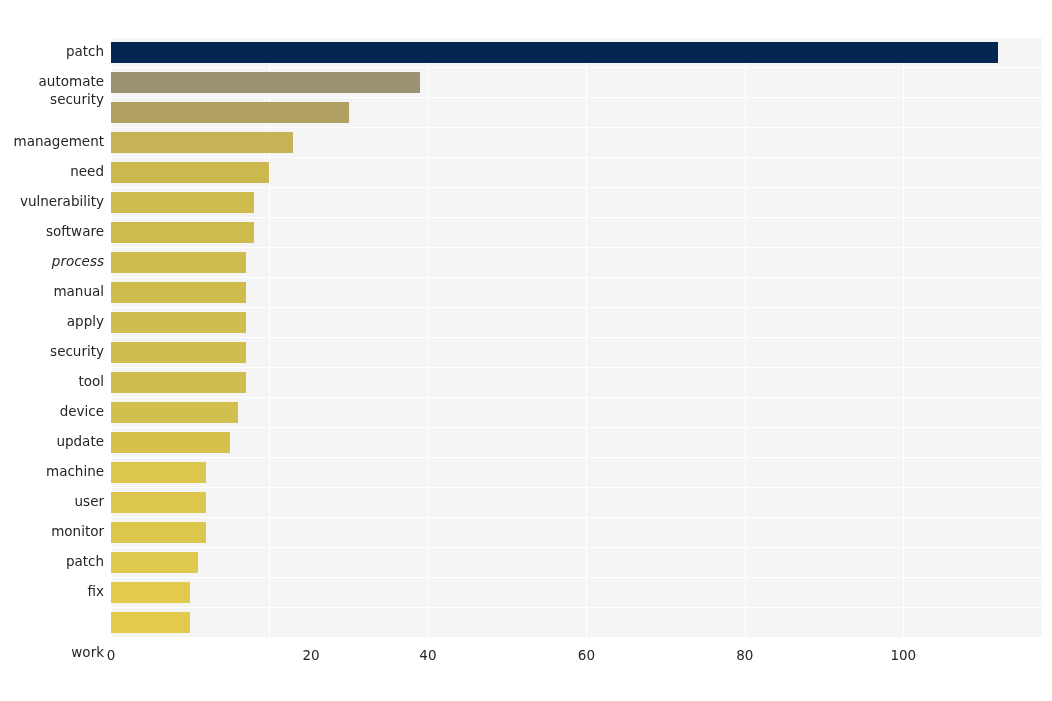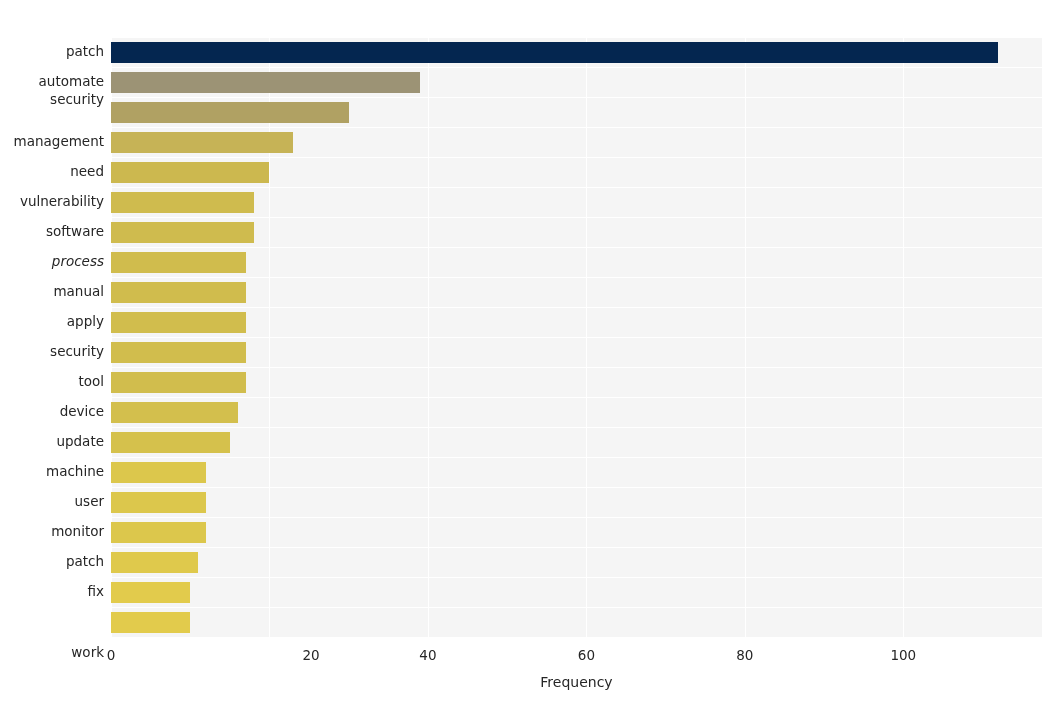--- a/index.html
+++ b/index.html
@@ -196,15 +196,14 @@
 
   <div id="x-axis">
       <div class="xtick-label" style="left: 0px;">0</div>
       <div class="xtick-label" style="left: 160px; margin-left: 40px;">20</div>
       <div class="xtick-label" style="left: 316.936px;">40</div>
       <div class="xtick-label" style="left: 475.404px;">60</div>
       <div class="xtick-label" style="left: 633.872px;">80</div>
       <div class="xtick-label" style="left: 792.34px;">100</div>
     </div>
 
-  <div id="x-axis-title">Frequency</div>
 
 </div>
 
 </body></html>

